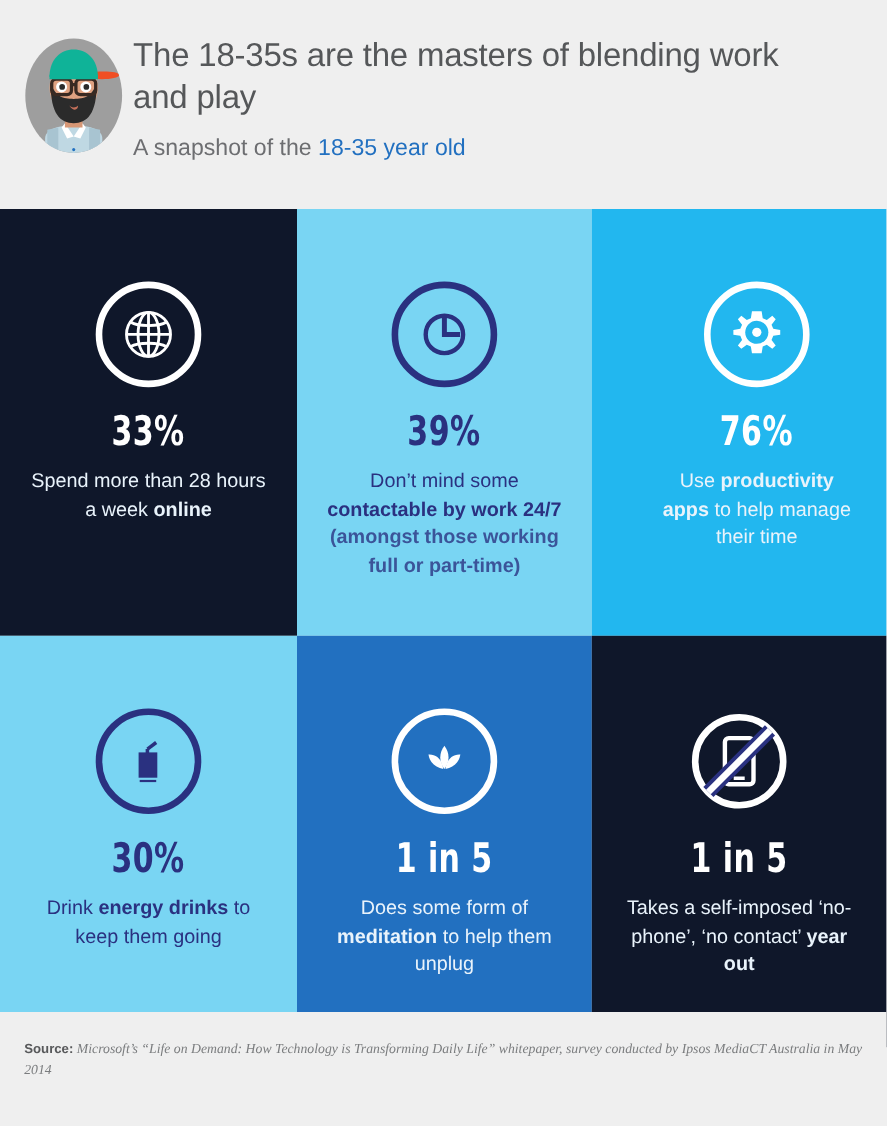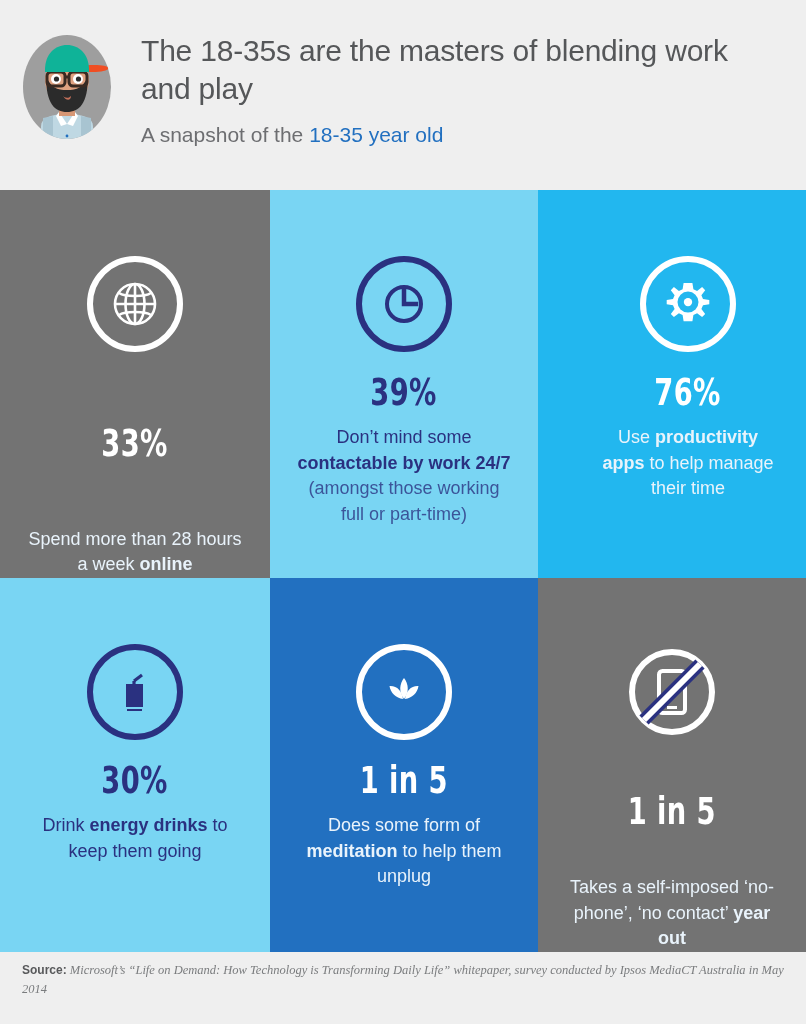--- a/index.html
+++ b/index.html
@@ -9,33 +9,33 @@
     font-family:"Liberation Sans", sans-serif;
     overflow:hidden;
   }
   .page { position:relative; width:806px; height:1024px; background:#EFEFEF; }
 
   
   .header { position:absolute; left:0; top:0; width:806px; height:190px;
             display:flex; align-items:flex-start; padding:26px 0 0 0; }
   .avatar-wrap { width:115px; min-width:115px; padding-left:19px; padding-top:6px; }
   .avatar { width:96px; height:110px; }
-  .head-text { padding-left:6px; padding-top:6px;margin-left:20px; }
+  .head-text { padding-left:6px; padding-top:6px; }
   .title { font-size:30px; line-height:1.28; color:#555759; font-weight:400;
            letter-spacing:-0.2px; max-width:600px; }
   .subtitle { margin-top:14px; font-size:21px; color:#6D6E71; font-weight:400; }
   .subtitle .hl { color:#2270C0; }
 
   
   .grid { position:absolute; left:0; top:190px; width:806px; height:762px;
           display:grid; grid-template-columns:270px 268px 268px;
           grid-template-rows:388px 374px; }
   .cell { position:relative; display:flex; flex-direction:column;
           align-items:center; padding-top:66px; }
-  .c-navy  { background:#737373;justify-content:space-between; }
+  .c-navy  { background:#0f172a; }
   .c-sky   { background:#79D5F3; }
   .c-cyan  { background:#22B7EF;padding-left:32px; }
   .c-blue  { background:#2270C0; }
 
   .icon-ring { width:96px; height:96px; border-radius:50%;
                display:flex; align-items:center; justify-content:center; }
   .ring-light { border:6px solid #FFFFFF; }
   .ring-dark  { border:6px solid #2A3180; }
   .icon-ring svg { display:block; }
   .icon-plain { width:96px; height:96px; display:flex;
@@ -49,25 +49,25 @@
     letter-spacing:0.5px;
   }
   .t-white { color:#FFFFFF; }
   .t-navy  { color:#2A3180; }
 
   .desc { margin-top:14px; text-align:center; font-size:18px;
           line-height:1.42; padding:0 26px; font-weight:400; }
   .d-white { color:#E9F3FB; }
   .d-navy  { color:#2A3180; }
   .desc b { font-weight:700; }
-  .desc .soft { opacity:0.78; font-weight:400; }
+  .desc .soft { opacity:0.78; font-weight:700; }
 
   
-  .footer { position:absolute; left:0; top:952px; width:806px; height:72px;
-            background:#EFEFEF; padding:9px 22px 0 22px; }
+  .footer { position:absolute; left:0; top:920px; width:806px; height:72px;
+            background:#EFEFEF; padding:24px 22px 0 22px; }
   .source { font-family:"Liberation Serif", serif; font-style:italic;
             font-size:12.5px; line-height:1.5; color:#7A7C7E; max-width:775px; }
   .source b { font-style:normal; font-weight:700; color:#58595B;
               font-family:"Liberation Sans", sans-serif; font-size:12px; }
 </style>
 </head>
 <body>
 
 <div class="page">
 

